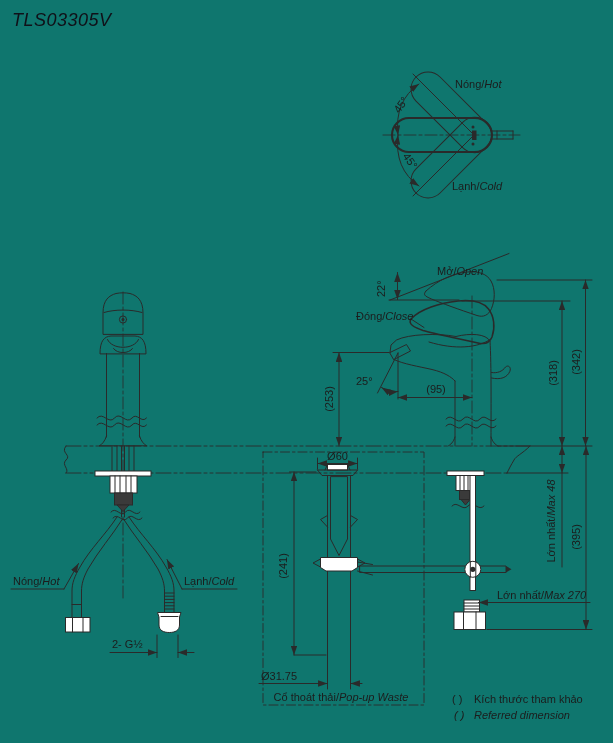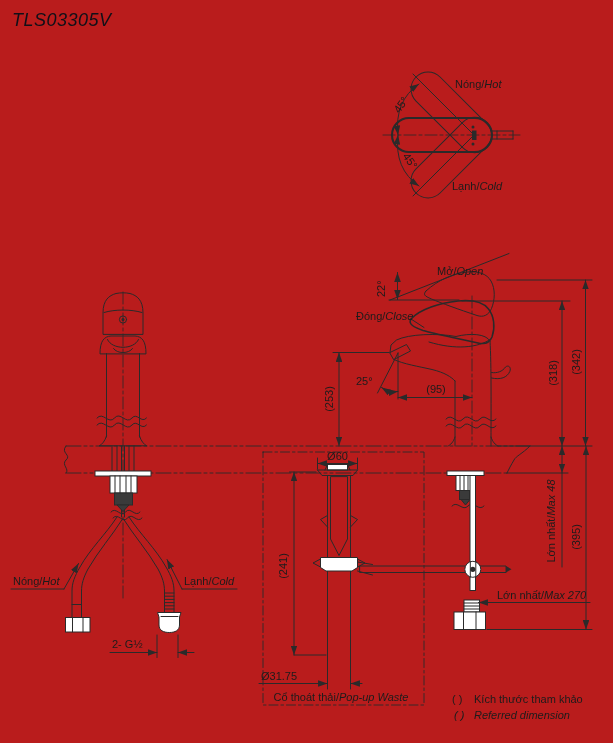--- a/index.html
+++ b/index.html
@@ -1,16 +1,16 @@
 <!DOCTYPE html>
 <html><head>
 <meta charset="utf-8">
 <style>
   html,body{margin:0;padding:0;background:#ffffff;}
-  .page{position:relative;width:613px;height:743px;background:#b91c1c;overflow:hidden;
+  .page{position:relative;width:613px;height:743px;background:#0f766e;overflow:hidden;
         font-family:"Liberation Sans","DejaVu Sans",sans-serif;}
   svg{display:block;}
   .ln{stroke:#2a2a2a;stroke-width:1;fill:none;stroke-linecap:round;stroke-linejoin:round;}
   .thk{stroke-width:2.1;}
   .med{stroke-width:1.5;}
   .cl{stroke-dasharray:12 3 3 3;stroke-width:0.8;}
   .ctr{stroke-dasharray:15 3 3 3 3 3;stroke-width:0.9;}
   .dsh{stroke-dasharray:9 3 2.5 3;stroke-width:0.9;}
   .t{font-size:11px;fill:#1c1c1c;font-family:"Liberation Sans","DejaVu Sans",sans-serif;}
   .it{font-style:italic;}

